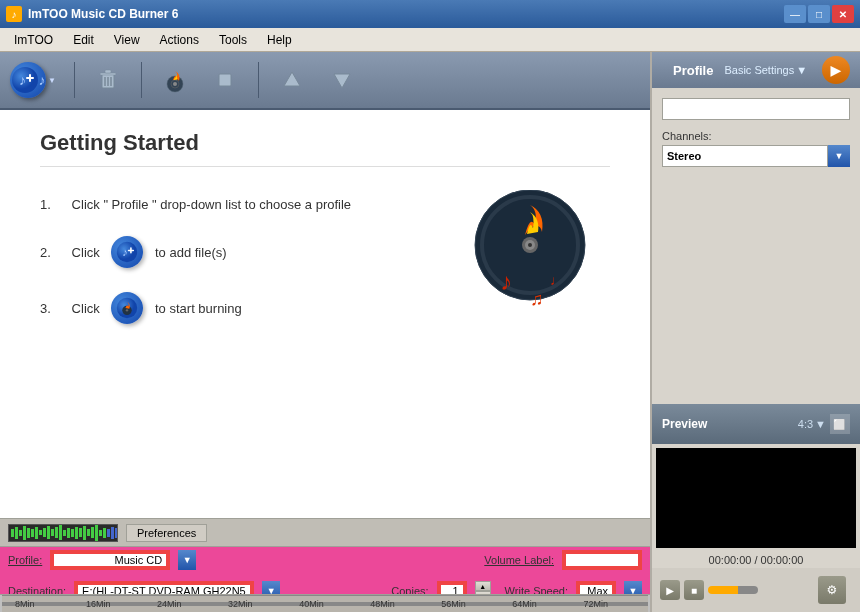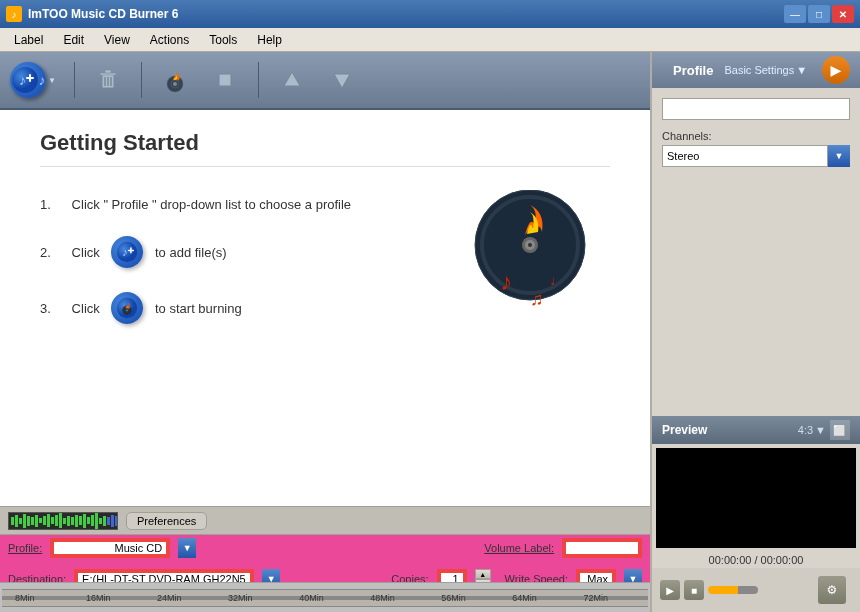--- a/index.html
+++ b/index.html
@@ -239,21 +239,21 @@
       flex: 1;
       text-align: right;
       font-size: 11px;
     }
     #pref-btn {
       padding: 2px 10px;
       background: #d0ccc4;
       border: 1px solid #a0a098;
       cursor: pointer;
       font-size: 11px;
-      border-radius: 5px;
+      border-radius: 0;
     }
 
     
     #bottom-controls {
       height: 48px;
       background: #ec4899;
       border-top: 1px solid #a0a098;
       display: flex;
       flex-direction: column;
     }
@@ -308,21 +308,21 @@
       border: 1px solid #a0a098;
       cursor: pointer;
       display: flex;
       align-items: center;
       justify-content: center;
       font-size: 7px;
     }
 
     
     #timeline {
-      height: 30px;
+      height: 18px;
       background: #c0c0c0;
       display: flex;
       align-items: center;
       padding: 0 2px;
       border-top: 1px solid #a0a098;
       overflow: hidden;
       position: relative;
     }
     .timeline-marker {
       position: absolute;
@@ -395,37 +395,38 @@
       display: flex;
       margin-bottom: 10px;
     }
     .setting-dropdown-input {
       flex: 1;
       height: 22px;
       border: 1px solid #a0a098;
       background: white;
       font-size: 11px;
       padding: 6px 4px;
+      font-weight: bold;
     }
     .setting-dropdown-btn {
       width: 22px;
       height: 22px;
       background: linear-gradient(to bottom, #5588cc, #2255aa);
       border: none;
       cursor: pointer;
       display: flex;
       align-items: center;
       justify-content: center;
       color: white;
       font-size: 9px;
     }
 
     
     #preview-header {
-      height: 28px;
+      height: 40px;
       background: linear-gradient(to bottom, #7a8a9a, #5a6a7a);
       display: flex;
       align-items: center;
       padding: 12px 10px;
       justify-content: space-between;
     }
     #preview-title {
       color: white;
       font-size: 12px;
       font-weight: bold;
@@ -513,21 +514,21 @@
     <span>ImTOO Music CD Burner 6</span>
   </div>
   <div id="title-controls">
     <button class="title-btn title-btn-min">—</button>
     <button class="title-btn title-btn-max">□</button>
     <button class="title-btn title-btn-close">✕</button>
   </div>
 </div>
 
 <div id="menu-bar">
-  <span class="menu-item">Label</span>
+  <span class="menu-item">ImTOO</span>
   <span class="menu-item">Edit</span>
   <span class="menu-item">View</span>
   <span class="menu-item">Actions</span>
   <span class="menu-item">Tools</span>
   <span class="menu-item">Help</span>
 </div>
 
 <div id="main-container">
 
   <div id="left-panel">

